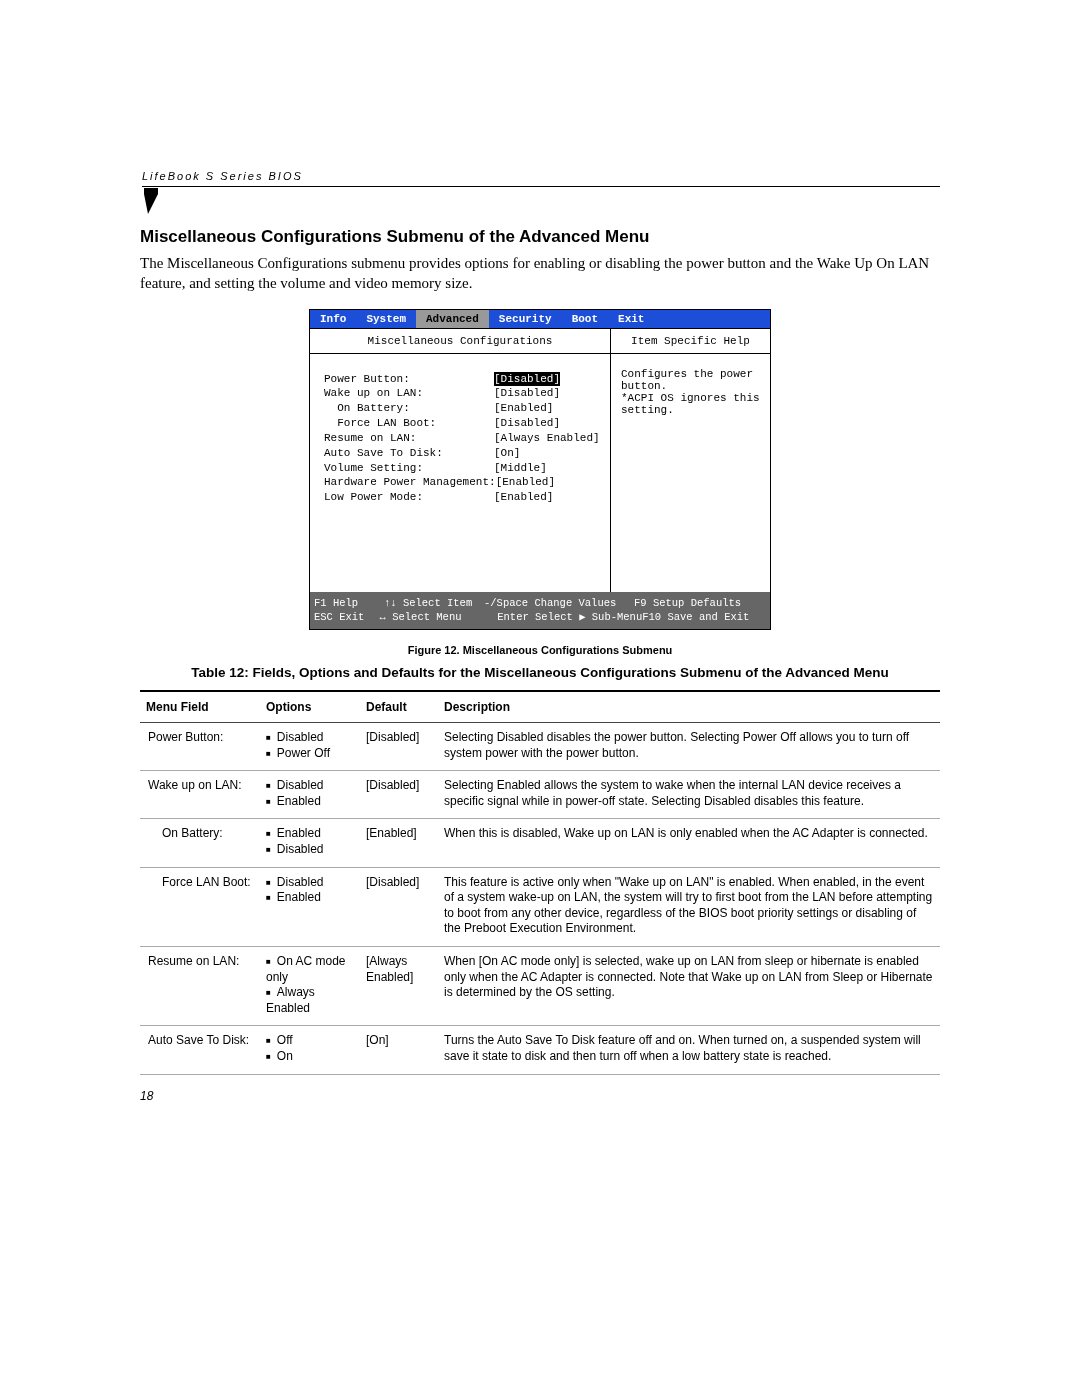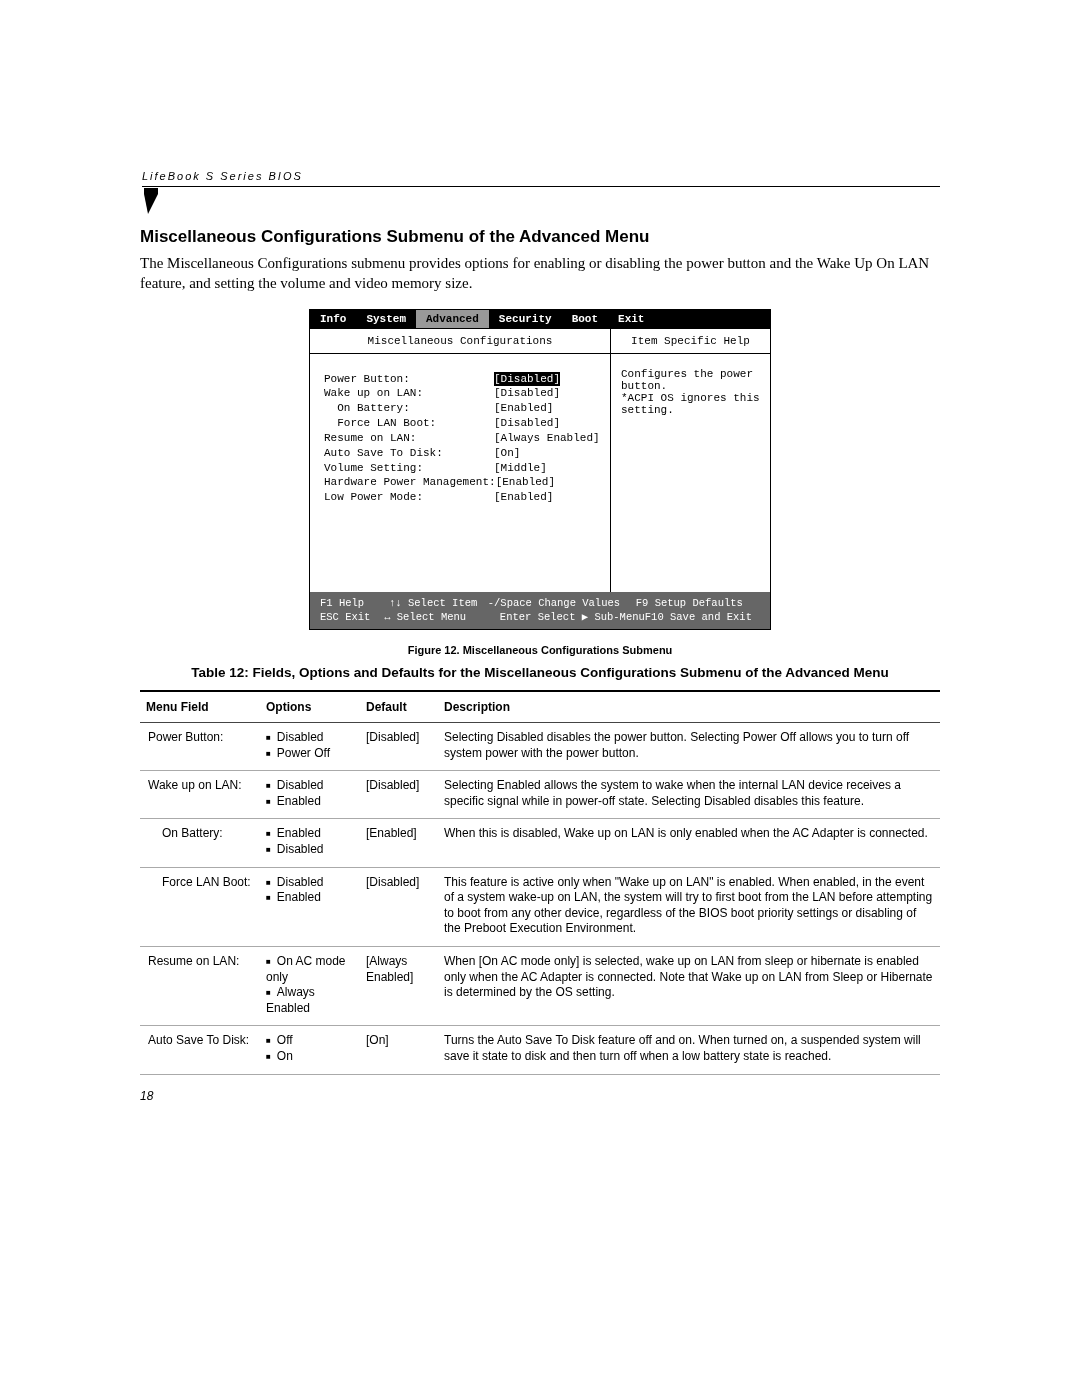--- a/index.html
+++ b/index.html
@@ -52,21 +52,21 @@
     font-size: 11px;
     color: #000;
   }
   .bios-title {
     text-align: center;
     padding: 3px 0;
     font-weight: bold;
   }
   .bios-tabs {
     display: flex;
-    background: #000000;
+    background: #1d4ed8;
     color: #fff;
     font-weight: bold;
   }
   .bios-tab {
     padding: 3px 10px;
   }
   .bios-tab.active {
     background: #999;
     color: #000;
   }
@@ -108,21 +108,21 @@
     display: inline-block;
     background: #000;
     color: #fff;
   }
   .bios-help {
     padding: 14px 10px 0 10px;
   }
   .bios-footer {
     background: #666;
     color: #fff;
-    padding: 4px 6px 5px 10px;
+    padding: 4px 6px 5px 4px;
     font-size: 10.5px;
     line-height: 1.35;
   }
   .bios-footer .row { display:flex; }
   .bios-footer .cell { white-space: pre; }
   .bios-footer .key { color: #fff; }
 
   .caption {
     font-family: Arial, Helvetica, sans-serif;
     text-align: center;

